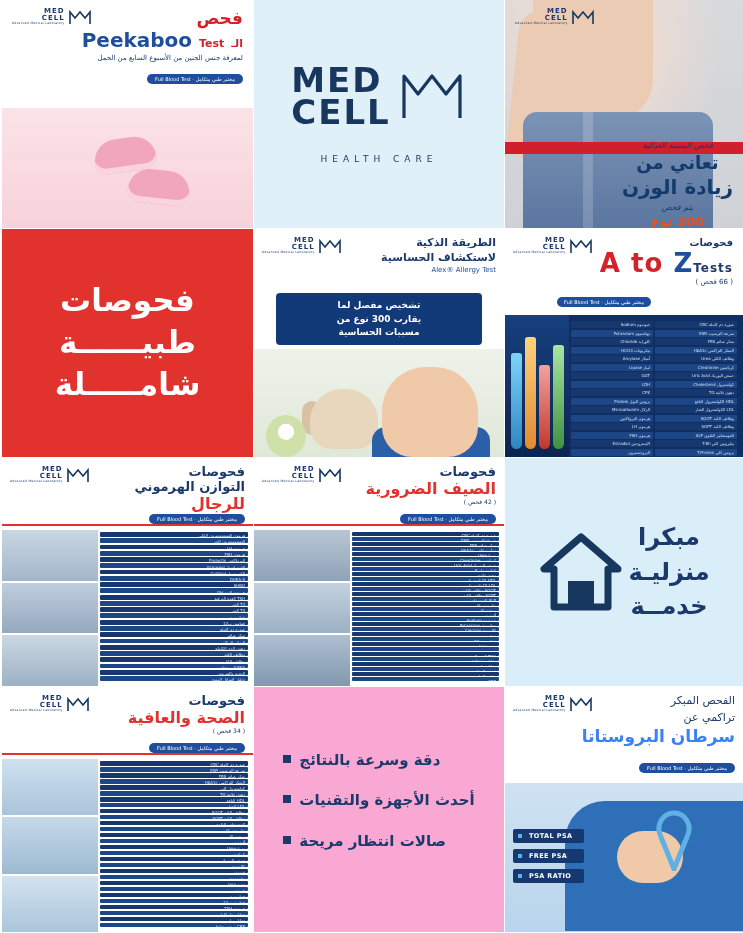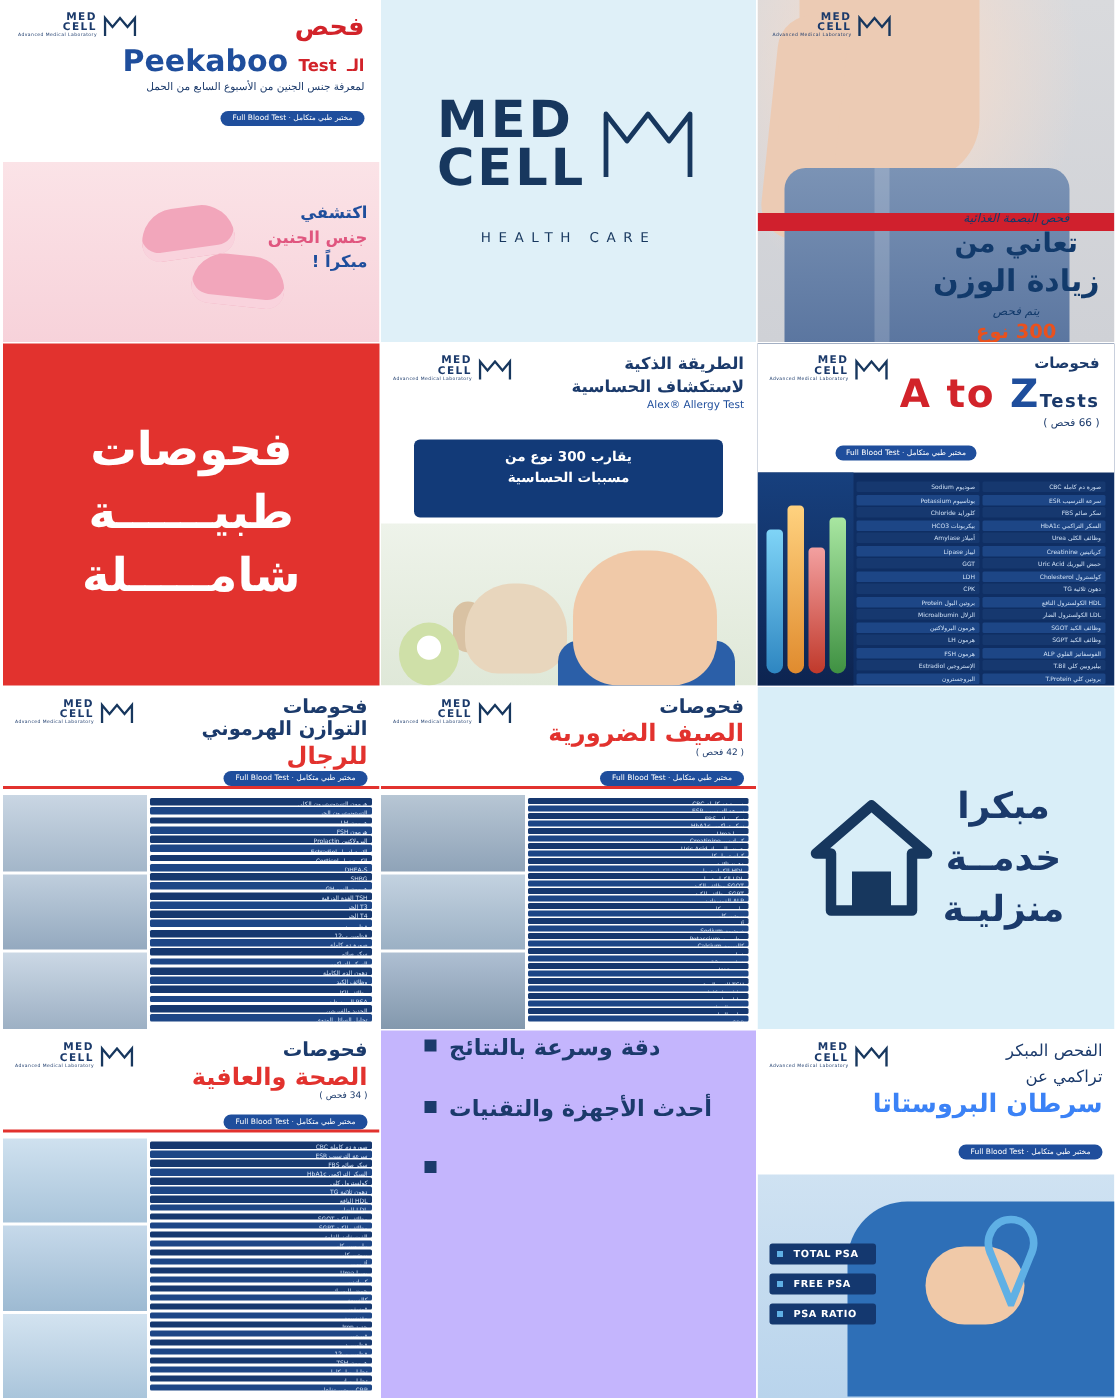--- a/index.html
+++ b/index.html
@@ -128,21 +128,21 @@
   .t-psa .pill{position:absolute;right:8px;top:76px;background:#1f4e9c;color:#fff;font-size:5px;padding:2px 8px;border-radius:8px;}
   .t-psa .photo{position:absolute;left:0;right:0;top:96px;bottom:0;background:linear-gradient(180deg,#cfe2f2,#b9d4ec);}
   .t-psa .torso{position:absolute;left:60px;top:18px;width:180px;height:130px;background:#2e6fb7;border-radius:40px 0 0 0;}
   .t-psa .hand{position:absolute;left:112px;top:48px;width:66px;height:52px;background:#f0c9a8;border-radius:26px;}
   .t-psa .ribbon{position:absolute;left:148px;top:26px;width:42px;height:62px;}
   .t-psa .tags{position:absolute;left:8px;top:142px;display:flex;flex-direction:column;gap:6px;direction:ltr;justify-content:flex-end;}
   .t-psa .tag{background:#14386f;color:#fff;font-size:6.5px;font-weight:bold;padding:3px 12px 3px 16px;border-radius:2px;position:relative;letter-spacing:.4px;}
   .t-psa .tag:before{content:"";position:absolute;left:5px;top:50%;transform:translateY(-50%);width:4px;height:4px;background:#5fb0e5;}
 
   
-  .t-bul{background:#c4b5fd;display:flex;justify-content:center;}
+  .t-bul{background:#f9a8d4;display:flex;align-items:center;justify-content:center;}
   .t-bul ul{list-style:none;margin:0;padding:0;}
   .t-bul li{color:#1b3a6b;font-weight:bold;font-size:15px;line-height:1.5;margin-bottom:18px;text-align:right;display:flex;gap:8px;align-items:flex-start;justify-content:flex-end;}
   .t-bul li .sq{width:8px;height:8px;background:#1b3a6b;flex:none;margin-top:6px;}
 </style>
 </head>
 <body>
 
 <div class="grid">
 
   <div class="cell t-weight">
@@ -216,25 +216,20 @@
         <span class="sm">الـ</span>
         <span>Peekaboo</span>
         <span class="sm">Test</span>
       </div>
       <div class="t3">لمعرفة جنس الجنين من الأسبوع السابع من الحمل</div>
     </div>
     <div class="badge">مختبر طبي متكامل · Full Blood Test</div>
     <div class="pink"></div>
     <div class="shoe s1"></div>
     <div class="shoe s2"></div>
-    <div class="rt">
-      <div>اكتشفي</div>
-      <div class="pinkw">جنس الجنين</div>
-      <div>مبكراً !</div>
-    </div>
   </div>
 
   <div class="hgap" style="height:1px"></div>
 
   <div class="cell t-atoz">
     <div class="white"></div>
     <div class="logo">
       <span class="mark">
         <svg width="22" height="16" viewBox="0 0 22 16">
             <path d="M1 15V3l5 6 5-6 5 6 5-6v12" fill="none" stroke="#17375e" stroke-width="1.6"></path>
@@ -316,20 +311,21 @@
         <div class="l2" style="font-size:7px">CELL</div>
         <div class="sub">Advanced Medical Laboratory</div>
       </span>
     </div>
     <div class="hd">
       <div class="h1">الطريقة الذكية</div>
       <div class="h1">لاستكشاف الحساسية</div>
       <div class="h3">Alex® Allergy Test</div>
     </div>
     <div class="blue">
+      <div>تشخيص مفصل لما</div>
       <div>يقارب 300 نوع من</div>
       <div>مسببات الحساسية</div>
     </div>
     <div class="photo">
       <div class="dogear"></div>
       <div class="dog"></div>
       <div class="shirt"></div>
       <div class="boy"></div>
       <div class="flower"></div>
     </div>
@@ -343,22 +339,22 @@
       <div>طبيــــــة</div>
       <div>شامـــــلة</div>
     </div>
   </div>
 
   <div class="hgap" style="height:1px"></div>
 
   <div class="cell t-home">
     <div class="htxt">
       <div>مبكرا</div>
+      <div>منزليـة</div>
       <div>خدمــة</div>
-      <div>منزليـة</div>
     </div>
     <span class="hicon">
       <svg width="86" height="86" viewBox="0 0 86 86">
         <path d="M43 8 L6 40 h10 v38 h54 V40 h10 Z" fill="none" stroke="#17375e" stroke-width="7" stroke-linejoin="round"></path>
         <rect x="30" y="52" width="26" height="26" fill="#17375e"></rect>
       </svg>
     </span>
   </div>
 
   <div class="cell vgap"></div>
@@ -520,20 +516,21 @@
     <ul id="bulletList">
         <li>
           <span>دقة وسرعة بالنتائج</span>
           <span class="sq"></span>
         </li>
         <li>
           <span>أحدث الأجهزة والتقنيات</span>
           <span class="sq"></span>
         </li>
         <li>
+          <span>صالات انتظار مريحة</span>
           <span class="sq"></span>
         </li>
       </ul>
   </div>
 
   <div class="cell vgap"></div>
 
   <div class="cell flyer">
     <div class="logo">
       <span class="mark">

